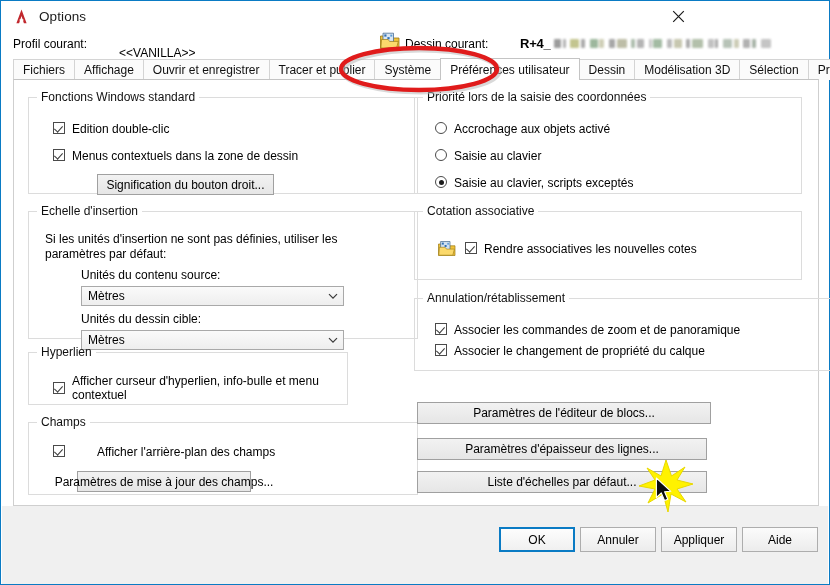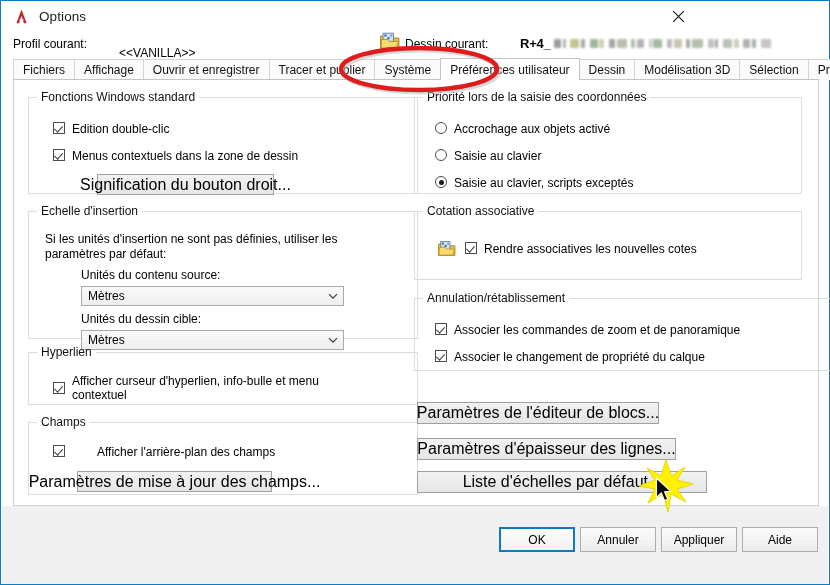--- a/index.html
+++ b/index.html
@@ -143,21 +143,21 @@
   .radio.on::after{
     content:"";position:absolute;left:2.5px;top:2.5px;
     width:5px;height:5px;border-radius:50%;background:#1b1b1b;
   }
 
   .btn{
     position:absolute;
     border:1px solid #a0a0a0;
     background:linear-gradient(#f2f2f2,#e6e6e6);
     font-family:"Liberation Sans","DejaVu Sans",sans-serif;
-    font-size:16px;color:#000;
+    font-size:12px;color:#000;
     text-align:center;
     cursor:default;
     box-sizing:border-box;
     display:flex;align-items:center;justify-content:center;
     white-space:nowrap;
   }
 
   .statictext{position:absolute;font-size:12px;line-height:15px;}
 
   .combo{
@@ -312,35 +312,35 @@
       <div class="combo" style="left:52px;top:112px;width:263px;height:20px;">
         <span class="cv">Mètres</span>
         <span class="cb">
           <svg width="10" height="7" viewBox="0 0 10 7">
               <path d="M1 1.2 L5 5.2 L9 1.2" stroke="#3a3a3a" stroke-width="1.2" fill="none"></path>
             </svg>
         </span>
       </div>
     </fieldset>
 
-    <fieldset class="grp" style="left:14px;top:265px;width:390px;height:60px;">
+    <fieldset class="grp" style="left:14px;top:265px;width:320px;height:60px;">
       <legend>Hyperlien</legend>
       <div class="chk" style="left:24px;top:15px;width:320px;align-items:center;">
         <span class="box checked"></span>
         <span>Afficher curseur d'hyperlien, info-bulle et menu contextuel</span>
       </div>
     </fieldset>
 
     <fieldset class="grp" style="left:14px;top:335px;width:390px;height:80px;">
       <legend>Champs</legend>
       <div class="chk" style="left:24px;top:16px;gap:32px;">
         <span class="box checked"></span>
         <span>Afficher l'arrière-plan des champs</span>
       </div>
-      <div class="btn" style="left:48px;top:42px;width:195px;height:21px;">Paramètres de mise à jour des champs...</div>
+      <div class="btn" style="left:48px;top:42px;width:174px;height:21px;">Paramètres de mise à jour des champs...</div>
     </fieldset>
 
     <fieldset class="grp" style="left:400px;top:10px;width:388px;height:104px;">
       <legend>Priorité lors de la saisie des coordonnées</legend>
       <div class="rad" style="left:20px;top:18px;">
         <span class="radio"></span>
         <span>Accrochage aux objets activé</span>
       </div>
       <div class="rad" style="left:20px;top:45px;">
         <span class="radio"></span>
@@ -369,28 +369,28 @@
         <span>Rendre associatives les nouvelles cotes</span>
       </div>
     </fieldset>
 
     <fieldset class="grp" style="left:400px;top:211px;width:432px;height:80px;">
       <legend>Annulation/rétablissement</legend>
       <div class="chk" style="left:20px;top:18px;">
         <span class="box checked"></span>
         <span>Associer les commandes de zoom et de panoramique</span>
       </div>
-      <div class="chk" style="left:20px;top:45px;">
+      <div class="chk" style="left:20px;top:39px;">
         <span class="box checked"></span>
         <span>Associer le changement de propriété du calque</span>
       </div>
     </fieldset>
 
-    <div class="btn" style="left:403px;top:322px;width:242px;height:22px;">Paramètres de l'éditeur de blocs...</div>
-    <div class="btn" style="left:403px;top:358px;width:259px;height:22px;">Paramètres d'épaisseur des lignes...</div>
+    <div class="btn" style="left:403px;top:322px;width:294px;height:22px;">Paramètres de l'éditeur de blocs...</div>
+    <div class="btn" style="left:403px;top:358px;width:290px;height:22px;">Paramètres d'épaisseur des lignes...</div>
     <div class="btn" style="left:403px;top:391px;width:290px;height:22px;">Liste d'échelles par défaut...</div>
   </div>
 
   <div id="bottombar">
     <div class="bbtn default" style="left:497px;width:76px;">OK</div>
     <div class="bbtn" style="left:578px;width:76px;">Annuler</div>
     <div class="bbtn" style="left:659px;width:76px;">Appliquer</div>
     <div class="bbtn" style="left:740px;width:76px;">Aide</div>
   </div>
 

